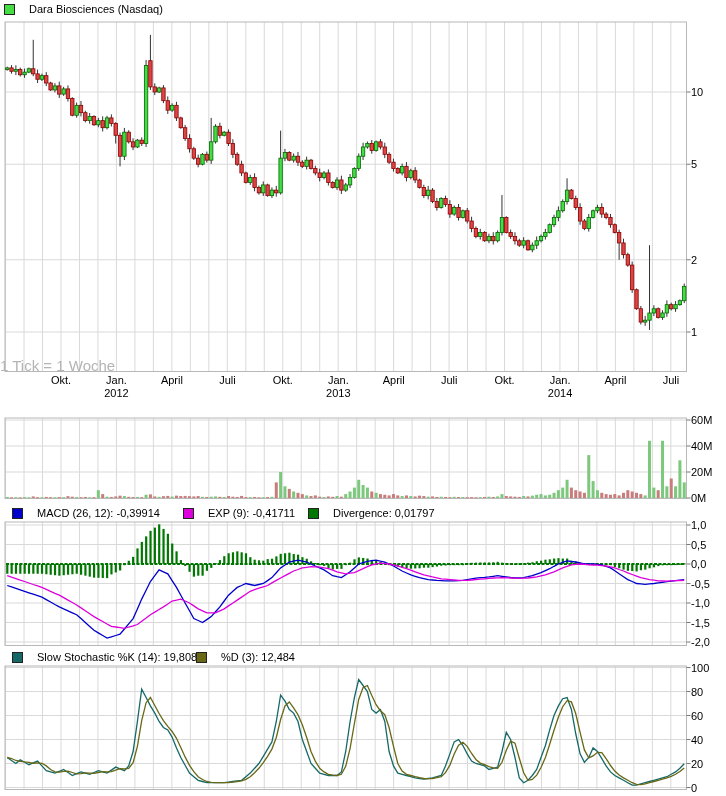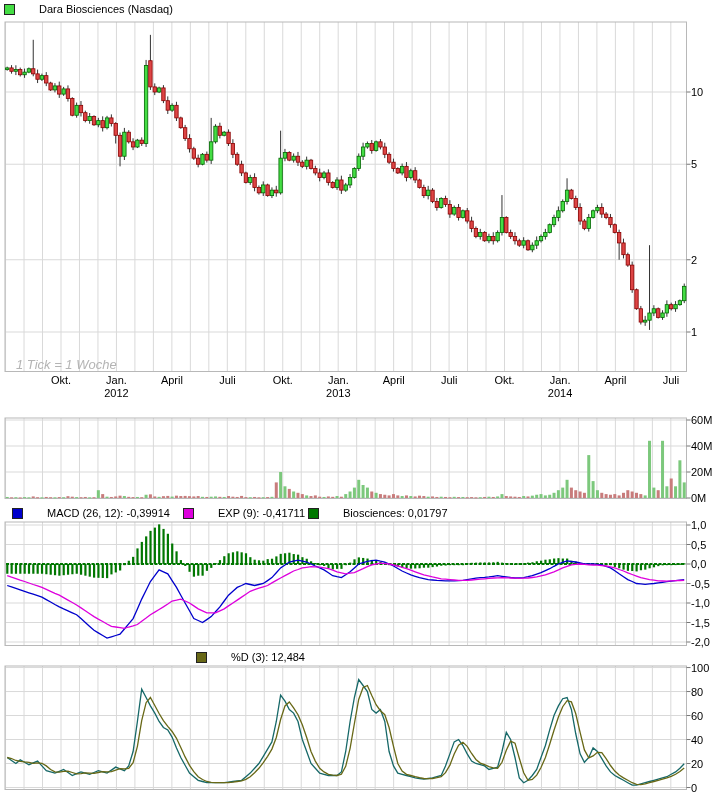--- a/index.html
+++ b/index.html
@@ -1,25 +1,25 @@
 <!DOCTYPE html>
 <html><head>
 <meta charset="utf-8">
 <style>
   html,body{margin:0;padding:0;background:#fff;}
   .chart{position:relative;width:726px;height:796px;background:#fff;overflow:hidden;
          font-family:"Liberation Sans", sans-serif;}
   svg{position:absolute;left:0;top:0;}
   svg text{font-family:"Liberation Sans", sans-serif;font-size:11px;fill:#000;}
-  .lg{position:absolute;left:4px;height:14px;display:flex;align-items:center;gap:24px;
+  .lg{position:absolute;left:4px;height:14px;display:flex;align-items:center;gap:14px;
       font-size:11px;color:#000;white-space:nowrap;}
   .lg .sq{display:inline-block;width:9px;height:9px;border:1px solid #222;flex:0 0 auto;}
   .lgrow{position:absolute;left:8px;width:726px;height:14px;}
   .lgrow .lg{position:absolute;top:0;}
-  .note{position:absolute;left:16px;top:357px;font-size:13px;color:#b4b4b4;font-style:italic;}
+  .note{position:absolute;left:0;top:357px;font-size:15px;color:#b4b4b4;}
 </style>
 </head>
 <body>
 
 <div class="chart">
 
   <svg id="cv" width="726" height="796" viewBox="0 0 726 796">
       <g>
         <line x1="5.56" y1="22" x2="5.56" y2="371.5" stroke="#d9d9d9" stroke-width="1"></line>
         <line x1="24.04" y1="22" x2="24.04" y2="371.5" stroke="#d9d9d9" stroke-width="1"></line>
@@ -915,24 +915,28 @@
     <div class="lg" style="left:4px">
       <span class="sq" style="background: rgb(0, 0, 204);"></span>
       <span>MACD (26, 12): -0,39914</span>
     </div>
     <div class="lg" style="left:175px">
       <span class="sq" style="background: rgb(221, 0, 221);"></span>
       <span>EXP (9): -0,41711</span>
     </div>
     <div class="lg" style="left:300px">
       <span class="sq" style="background: rgb(0, 119, 0);"></span>
-      <span>Biosciences: 0,01797</span>
+      <span>Divergence: 0,01797</span>
     </div>
   </div>
 
   <div class="lgrow" style="top:650px">
+    <div class="lg" style="left:4px">
+      <span class="sq" style="background: rgb(22, 104, 104);"></span>
+      <span>Slow Stochastic %K (14): 19,808</span>
+    </div>
     <div class="lg" style="left:188px">
       <span class="sq" style="background: rgb(104, 104, 22);"></span>
       <span>%D (3): 12,484</span>
     </div>
   </div>
 
 </div>
 
 </body></html>

